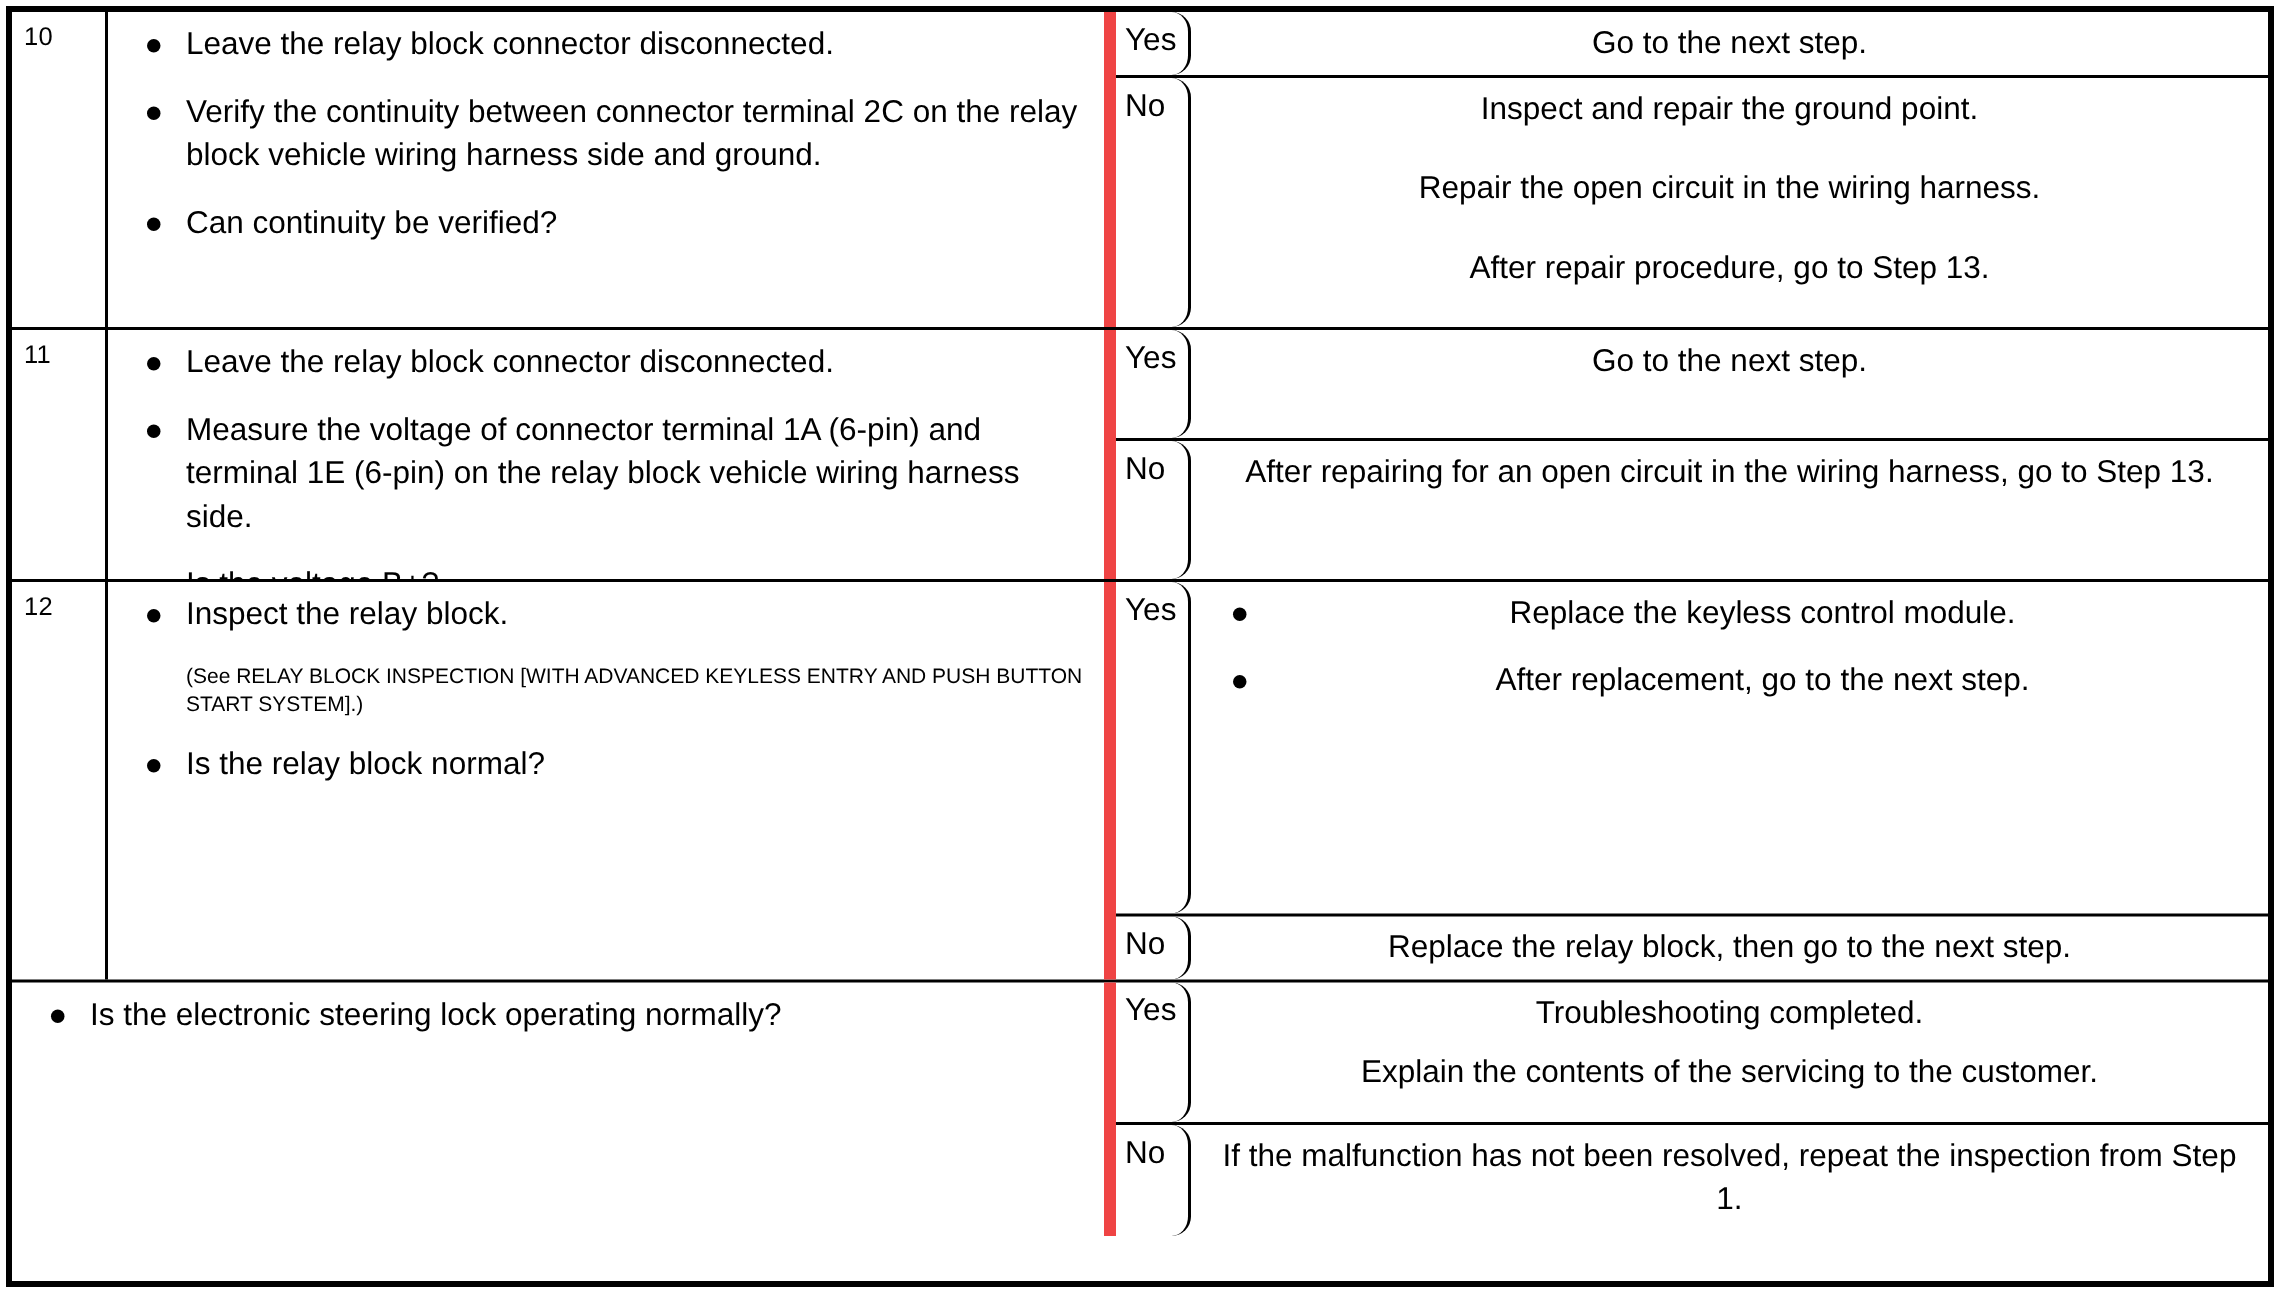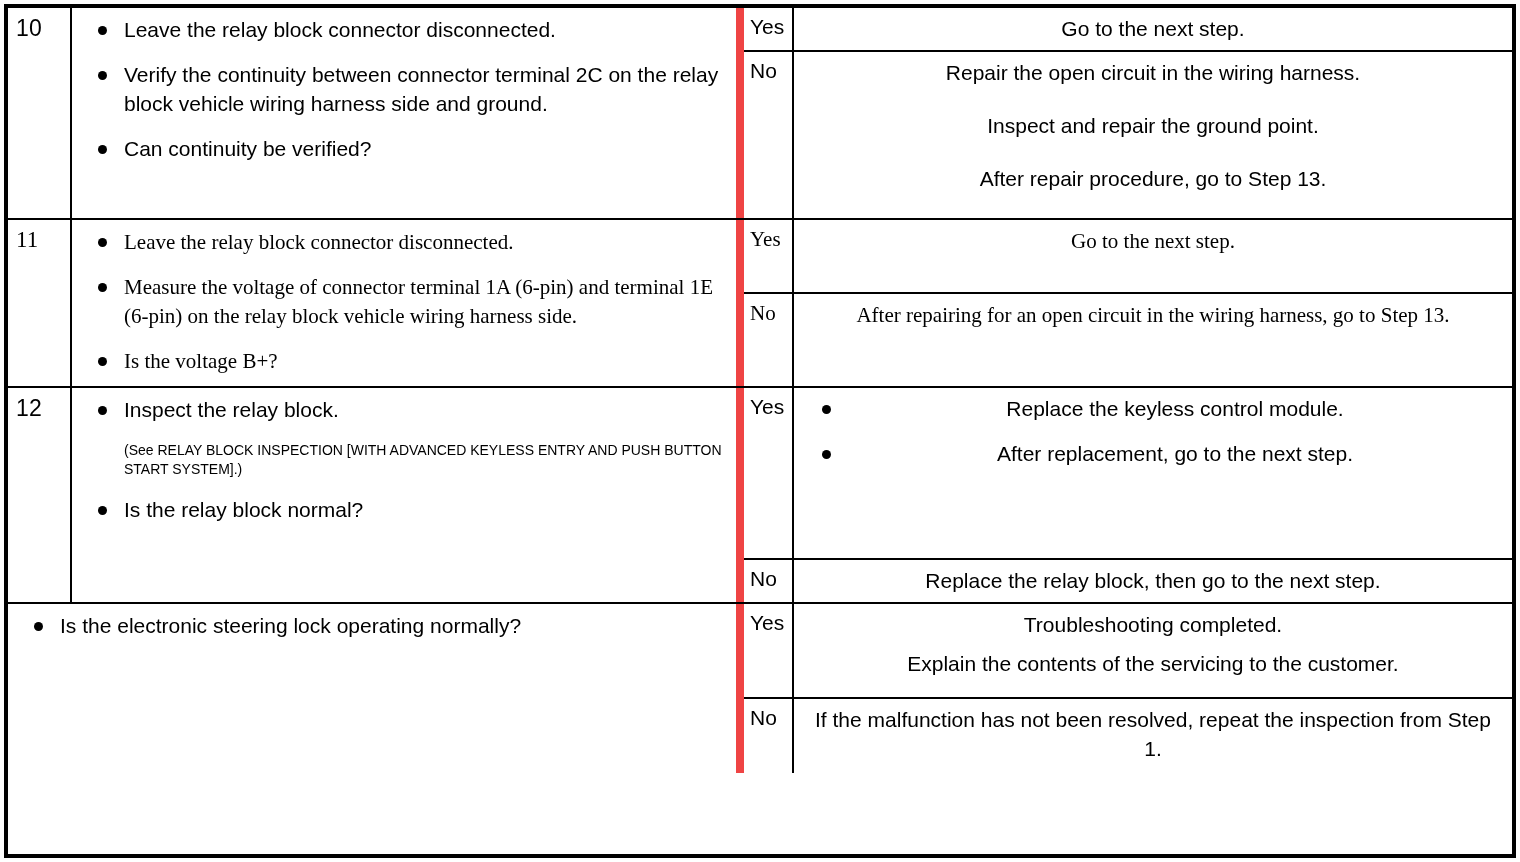--- a/index.html
+++ b/index.html
@@ -42,32 +42,32 @@
     box-sizing: border-box;
     border-bottom: 2px solid #000000;
     min-height: 0;
   }
   .step-row:last-child {
     border-bottom: none;
   }
 
   
   .row-h-10 { height: 212px; }
-  .row-h-11 { height: 168px; font-family: Liberation Serif, serif; }
-  .row-h-12 { height: 216px; }
+  .row-h-11 { height: 168px; }
+  .row-h-12 { height: 267px; }
   .row-h-13 { height: 169px; }
 
   
   .step-num {
     width: 64px;
     flex: 0 0 64px;
     box-sizing: border-box;
     border-right: 2px solid #000000;
     padding: 7px 0 0 8px;
-    font-size: 23px;
+    font-size: 17px;
     line-height: 1.15;
     letter-spacing: 0.2px;
   }
 
   
   .step-proc {
     flex: 1 1 auto;
     box-sizing: border-box;
     border-right: 8px solid #ef4444;
     padding: 8px 10px 6px 10px;
@@ -104,20 +104,21 @@
   .ans-h-13n { flex: 1 1 auto; }
 
   .answer-key {
     width: 50px;
     flex: 0 0 50px;
     box-sizing: border-box;
     border-right: 2px solid #000000;
     padding: 7px 0 0 6px;
     font-size: 21px;
     line-height: 1.15;
+    border-radius: 13px;
   }
   .answer-body {
     flex: 1 1 auto;
     box-sizing: border-box;
     padding: 7px 10px 4px 10px;
     overflow: hidden;
     text-align: center;
   }
 
   
@@ -194,22 +195,22 @@
       <div class="answers">
         <div class="answer-row ans-h-10y">
           <div class="answer-key">Yes</div>
           <div class="answer-body">
             <div class="plain">Go to the next step.</div>
           </div>
         </div>
         <div class="answer-row ans-h-10n">
           <div class="answer-key">No</div>
           <div class="answer-body">
+            <div class="plain">Inspect and repair the ground point.</div>
             <div class="plain">Repair the open circuit in the wiring harness.</div>
-            <div class="plain">Inspect and repair the ground point.</div>
             <div class="plain">After repair procedure, go to Step 13.</div>
           </div>
         </div>
       </div>
     </div>
 
     <div class="step-row row-h-11">
       <div class="step-num">
         <span>11</span>
       </div>

